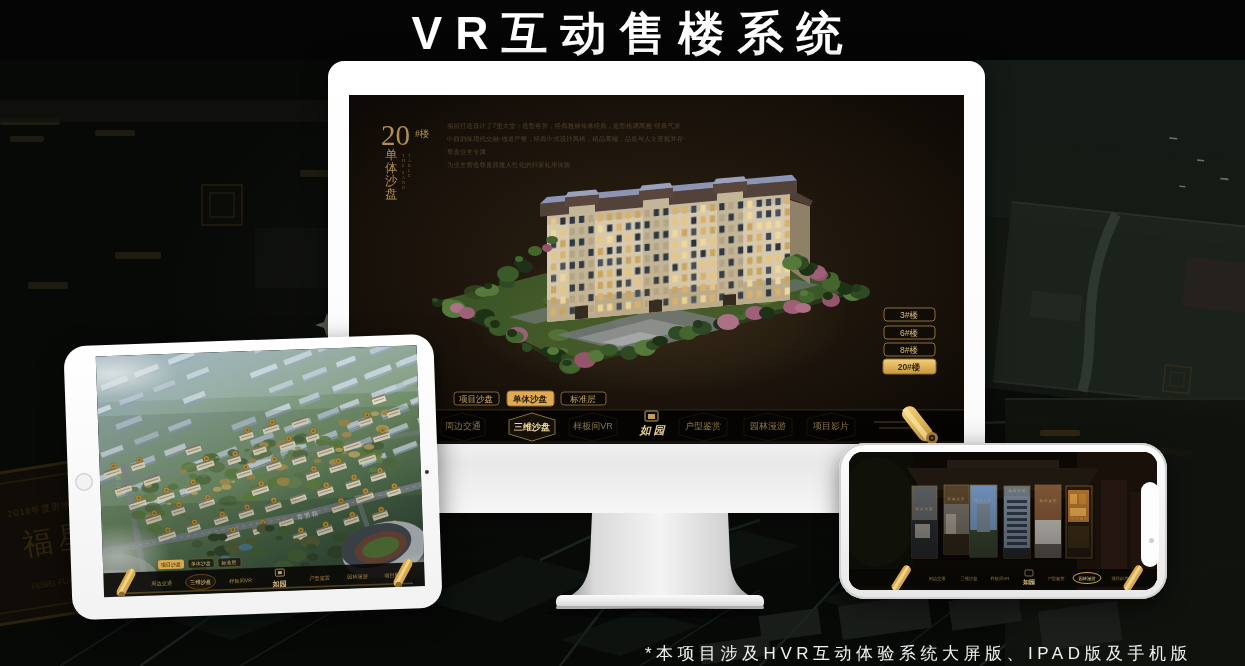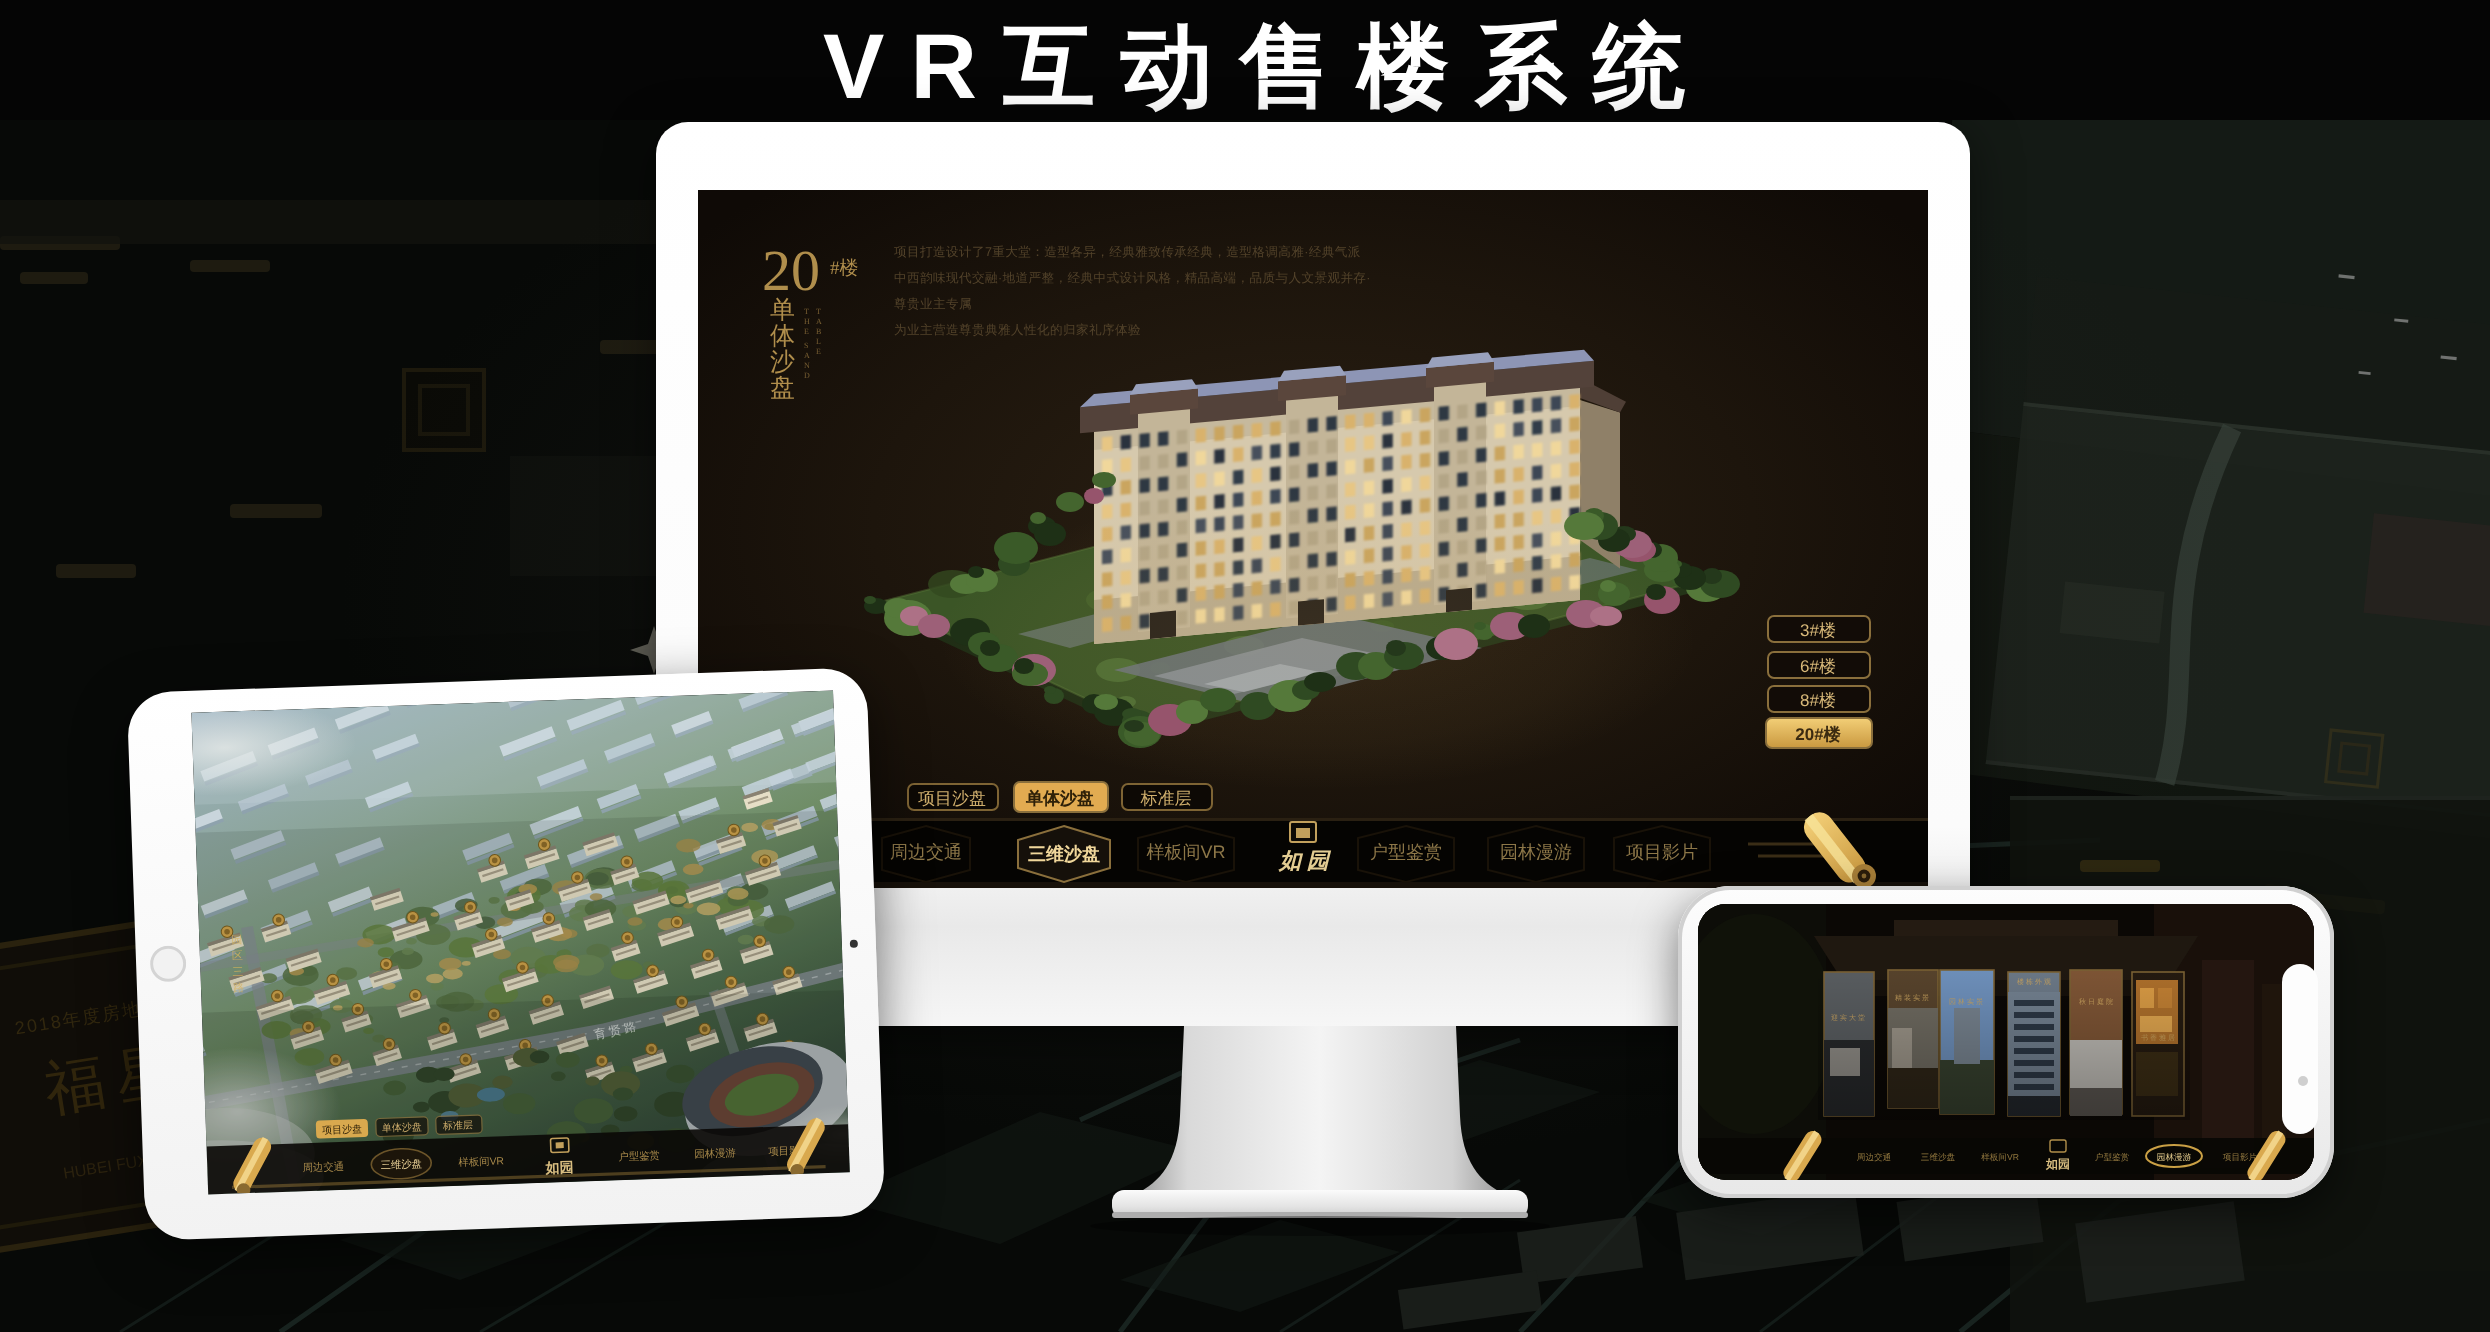--- a/index.html
+++ b/index.html
@@ -645,20 +645,21 @@
       <stop offset="60%" stop-color="#e3e3e3"></stop>
       <stop offset="100%" stop-color="#c9c9c9"></stop>
     </linearGradient>
   </defs>
   <path d="M52 0 L188 0 L190 45 C191 68 200 78 212 84 L28 84 C40 78 49 68 50 45 Z" fill="url(#neck)"></path>
   <rect x="16" y="82" width="208" height="14" rx="6" fill="url(#basef)"></rect>
   <rect x="16" y="93" width="208" height="3" rx="1.5" fill="#adadad"></rect>
   <ellipse cx="120" cy="100" rx="115" ry="5" fill="#000000" opacity="0.35"></ellipse>
 </svg>
 
+<div class="abs" style="left:645px;top:642px;color:#f2f2f2;font-size:17px;letter-spacing:4.5px;">*本项目涉及HVR互动体验系统大屏版、IPAD版及手机版</div>
 
 <div class="abs" style="left:68px;top:340px;width:370px;height:274px;background:linear-gradient(180deg,#ffffff,#f2f2f2);border-radius:22px;transform:rotate(-2deg);box-shadow:0 8px 26px rgba(0,0,0,0.55);">
 
   <div class="abs" style="left:7px;top:127px;width:18px;height:18px;border-radius:50%;background:#f2f2f2;box-shadow:inset 0 0 0 1.5px #d4d4d4;"></div>
 
   <div class="abs" style="right:9px;top:136px;width:4px;height:4px;border-radius:50%;background:#333;"></div>
 
   <div class="abs" style="left:32px;top:11px;width:321px;height:241px;background:#1a2520;overflow:hidden;">
   <svg width="321" height="241" viewBox="0 0 321 241">
    <defs>

